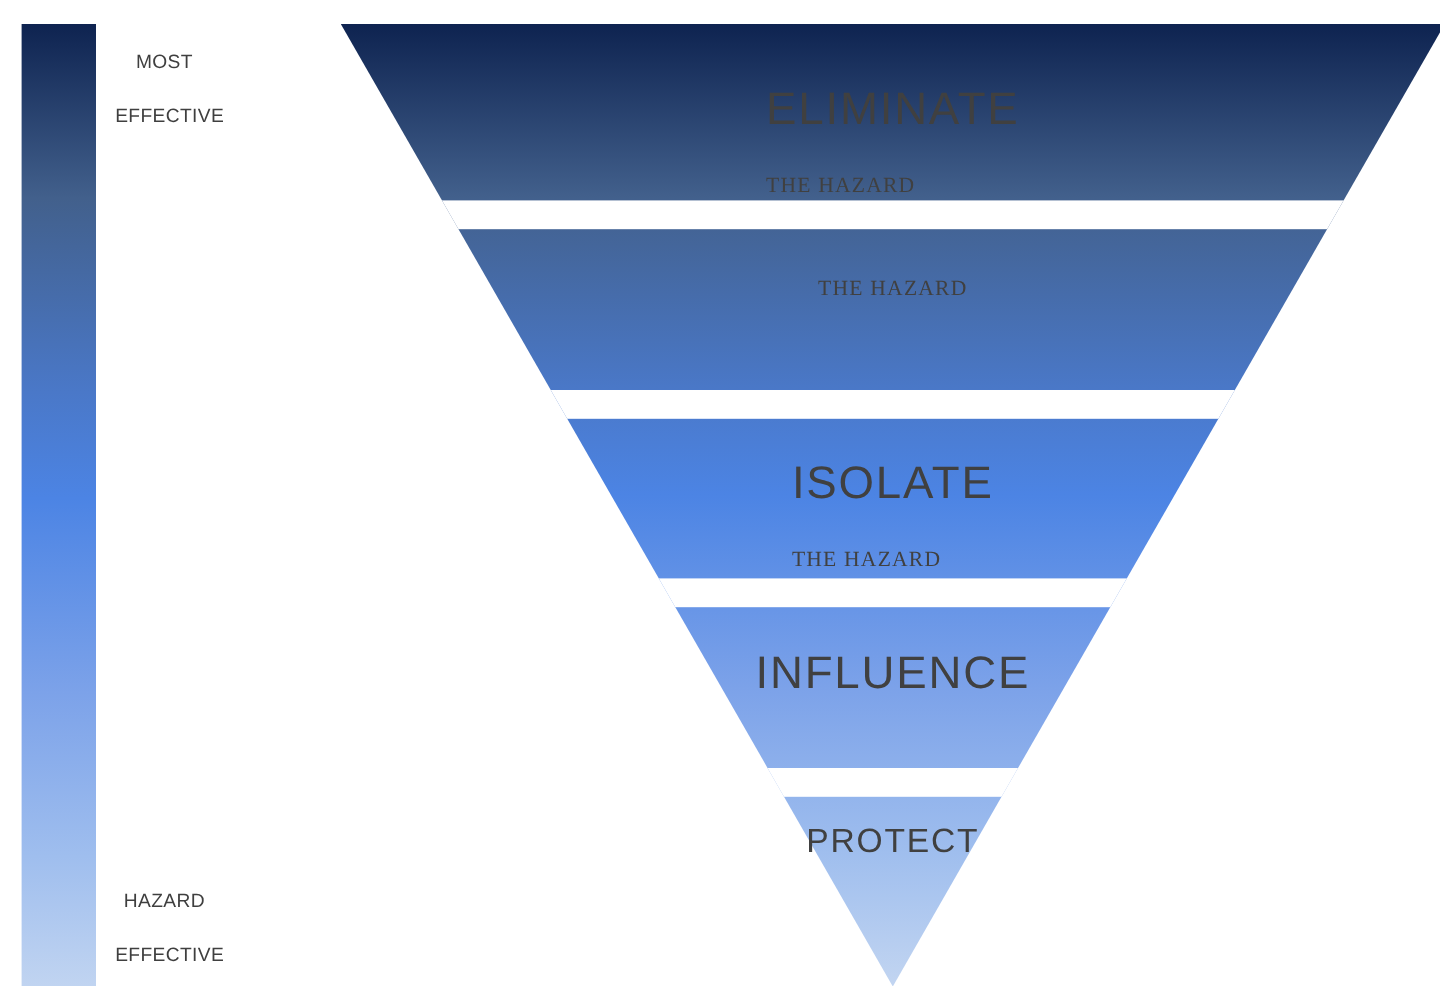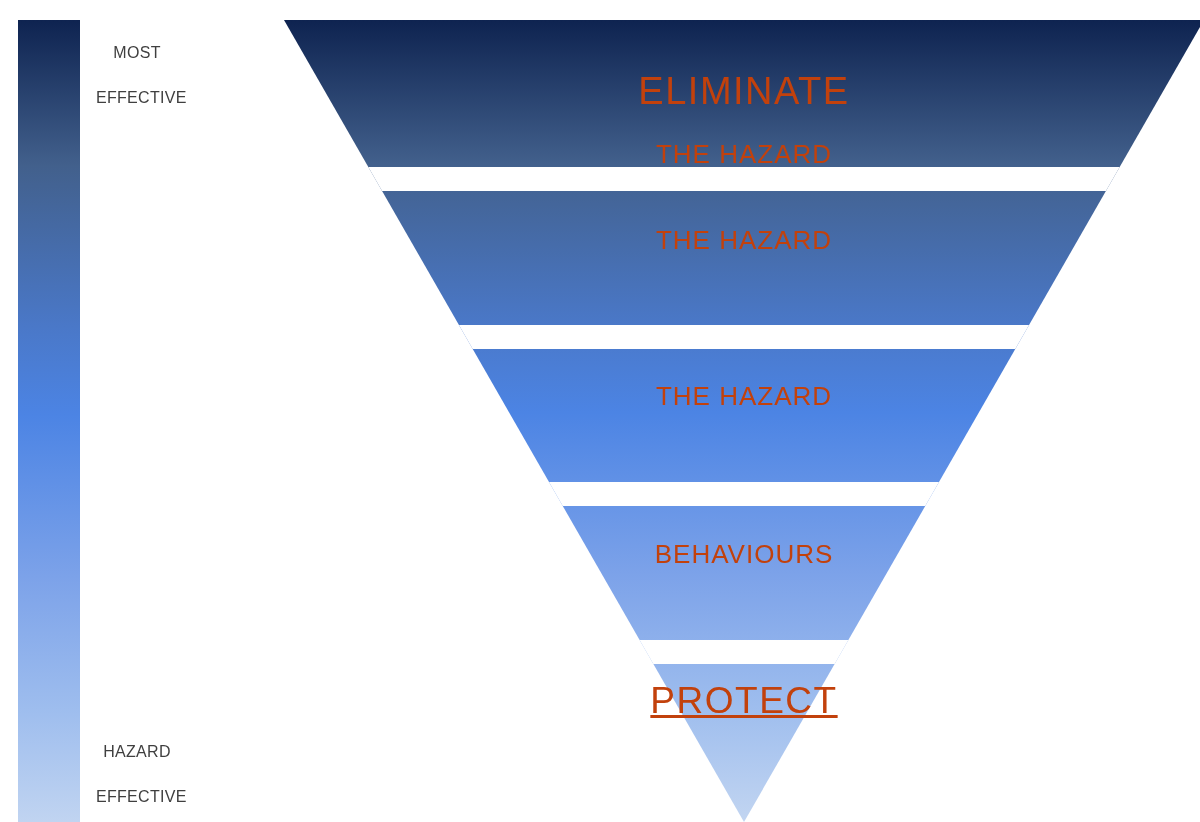--- a/index.html
+++ b/index.html
@@ -30,30 +30,30 @@
     position: absolute; left: 0; right: 0; height: 6px; background: #ffffff;
   }
   .divider.d1 { top: 147px; }
   .divider.d2 { top: 305px; }
   .divider.d3 { top: 462px; }
   .divider.d4 { top: 620px; }
 
   
   .seg-label {
     position: absolute; left: 732px; transform: translateX(-50%);
-    text-align: center; color: #c2410c; white-space: nowrap; z-index: 2;
+    text-align: left; color: #404040; white-space: nowrap; z-index: 2;
   }
   .seg-title { font-size: 38px; line-height: 46px; letter-spacing: 1.5px; font-weight: 400; }
-  .seg-sub   { font-size: 26px; line-height: 33px; letter-spacing: 1px;   font-weight: 400; }
+  .seg-sub   { font-size: 18px; line-height: 33px; letter-spacing: 1px;   font-weight: 400; font-family: Liberation Serif, serif; }
   .seg-1 { top: 32px; }
   .seg-2 { top: 188px; }
   .seg-3 { top: 344px; }
   .seg-4 { top: 502px; }
   .seg-5 { top: 645px; }
-  .seg-5 .seg-title { font-size: 37px; line-height: 40px; text-decoration: underline; }
+  .seg-5 .seg-title { font-size: 28px; line-height: 40px; }
 </style>
 </head>
 <body>
 
 <div class="canvas">
 
   <div class="scale-bar" style="background: linear-gradient(rgb(14, 35, 80) 0%, rgb(66, 96, 140) 18%, rgb(74, 120, 200) 38%, rgb(76, 132, 228) 49%, rgb(124, 162, 233) 69%, rgb(159, 190, 238) 86%, rgb(194, 213, 241) 100%);"></div>
 
   <div class="scale-label top">
     <div>MOST</div>
@@ -75,24 +75,25 @@
   <div class="seg-label seg-1">
     <div class="seg-title">ELIMINATE</div>
     <div class="seg-sub">THE HAZARD</div>
   </div>
 
   <div class="seg-label seg-2">
     <div class="seg-sub">THE HAZARD</div>
   </div>
 
   <div class="seg-label seg-3">
+    <div class="seg-title">ISOLATE</div>
     <div class="seg-sub">THE HAZARD</div>
   </div>
 
   <div class="seg-label seg-4">
-    <div class="seg-sub">BEHAVIOURS</div>
+    <div class="seg-title">INFLUENCE</div>
   </div>
 
   <div class="seg-label seg-5">
     <div class="seg-title">PROTECT</div>
   </div>
 
 </div>
 
 </body></html>

